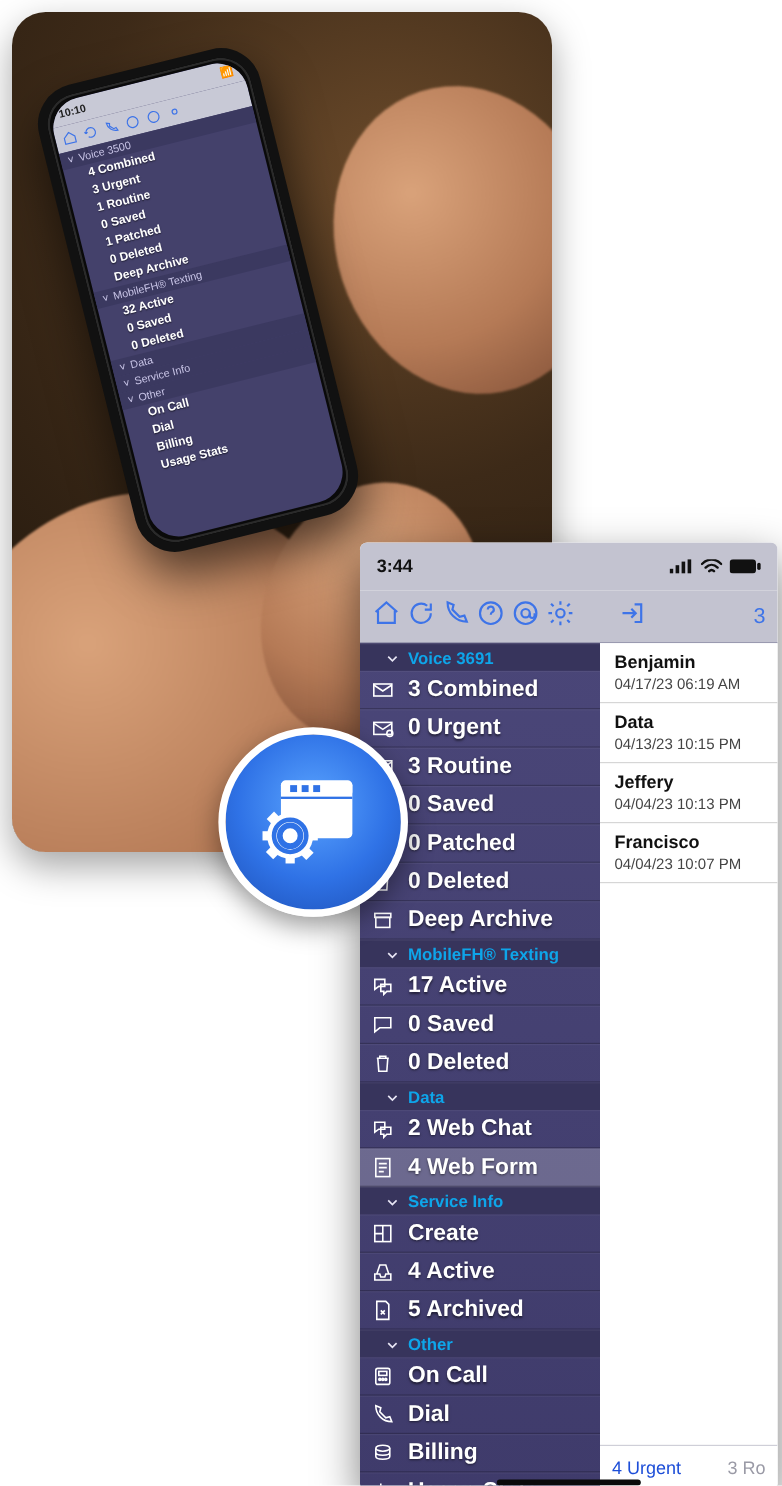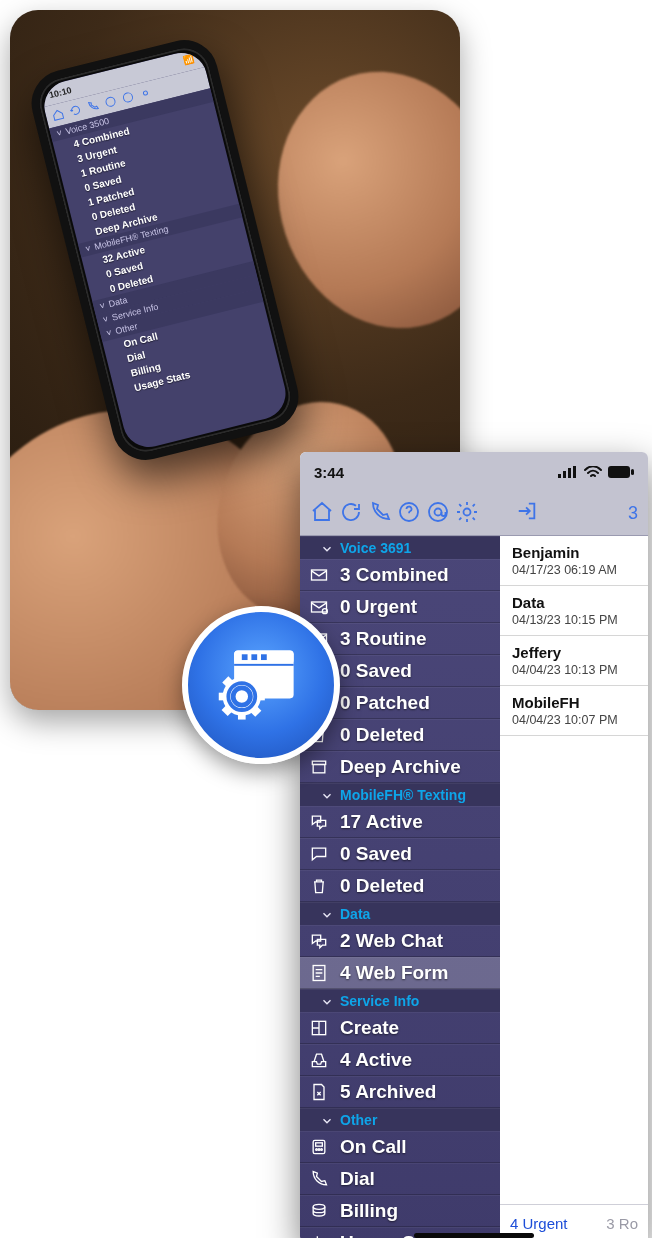--- a/index.html
+++ b/index.html
@@ -516,21 +516,21 @@
       </div>
       <div class="msg-item">
         <div class="name">Data</div>
         <div class="date">04/13/23 10:15 PM</div>
       </div>
       <div class="msg-item">
         <div class="name">Jeffery</div>
         <div class="date">04/04/23 10:13 PM</div>
       </div>
       <div class="msg-item">
-        <div class="name">MobileFH</div>
+        <div class="name">Francisco</div>
         <div class="date">04/04/23 10:07 PM</div>
       </div>
 
       <div class="bp-footer">
         <span class="urgent">4 Urgent</span>
         <span class="routine">3 Ro</span>
       </div>
     </div>
   </div>
 

